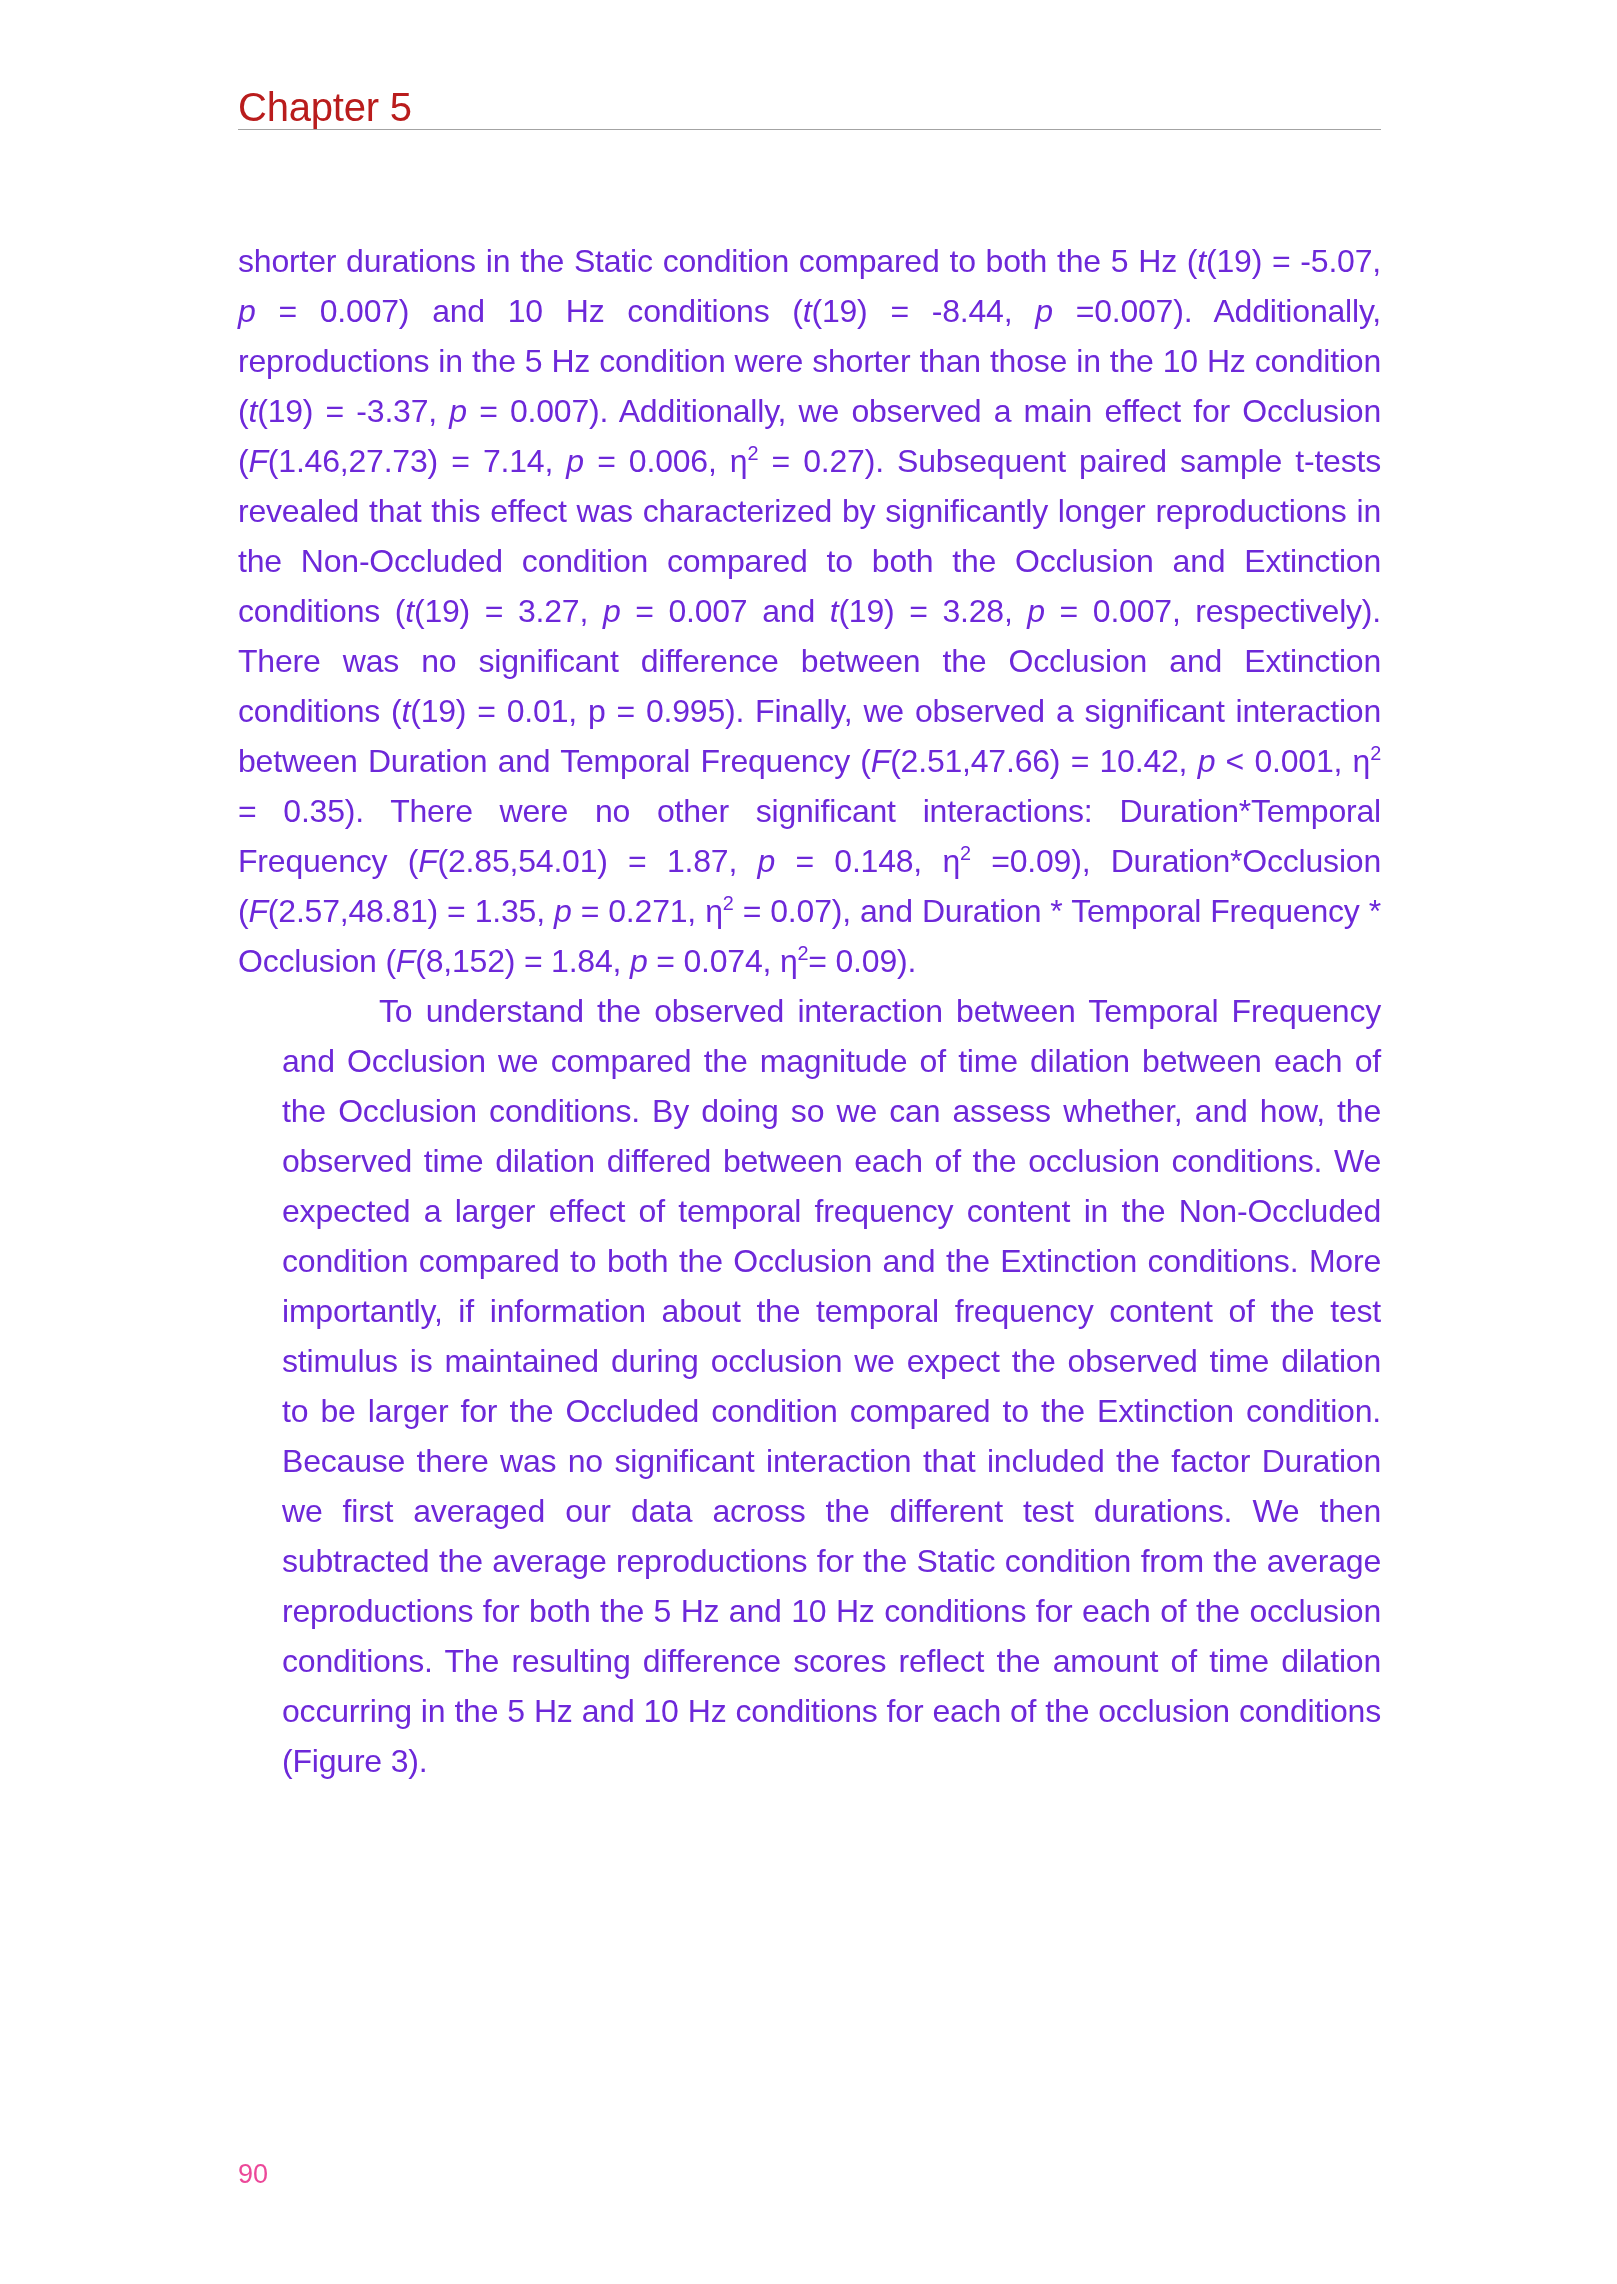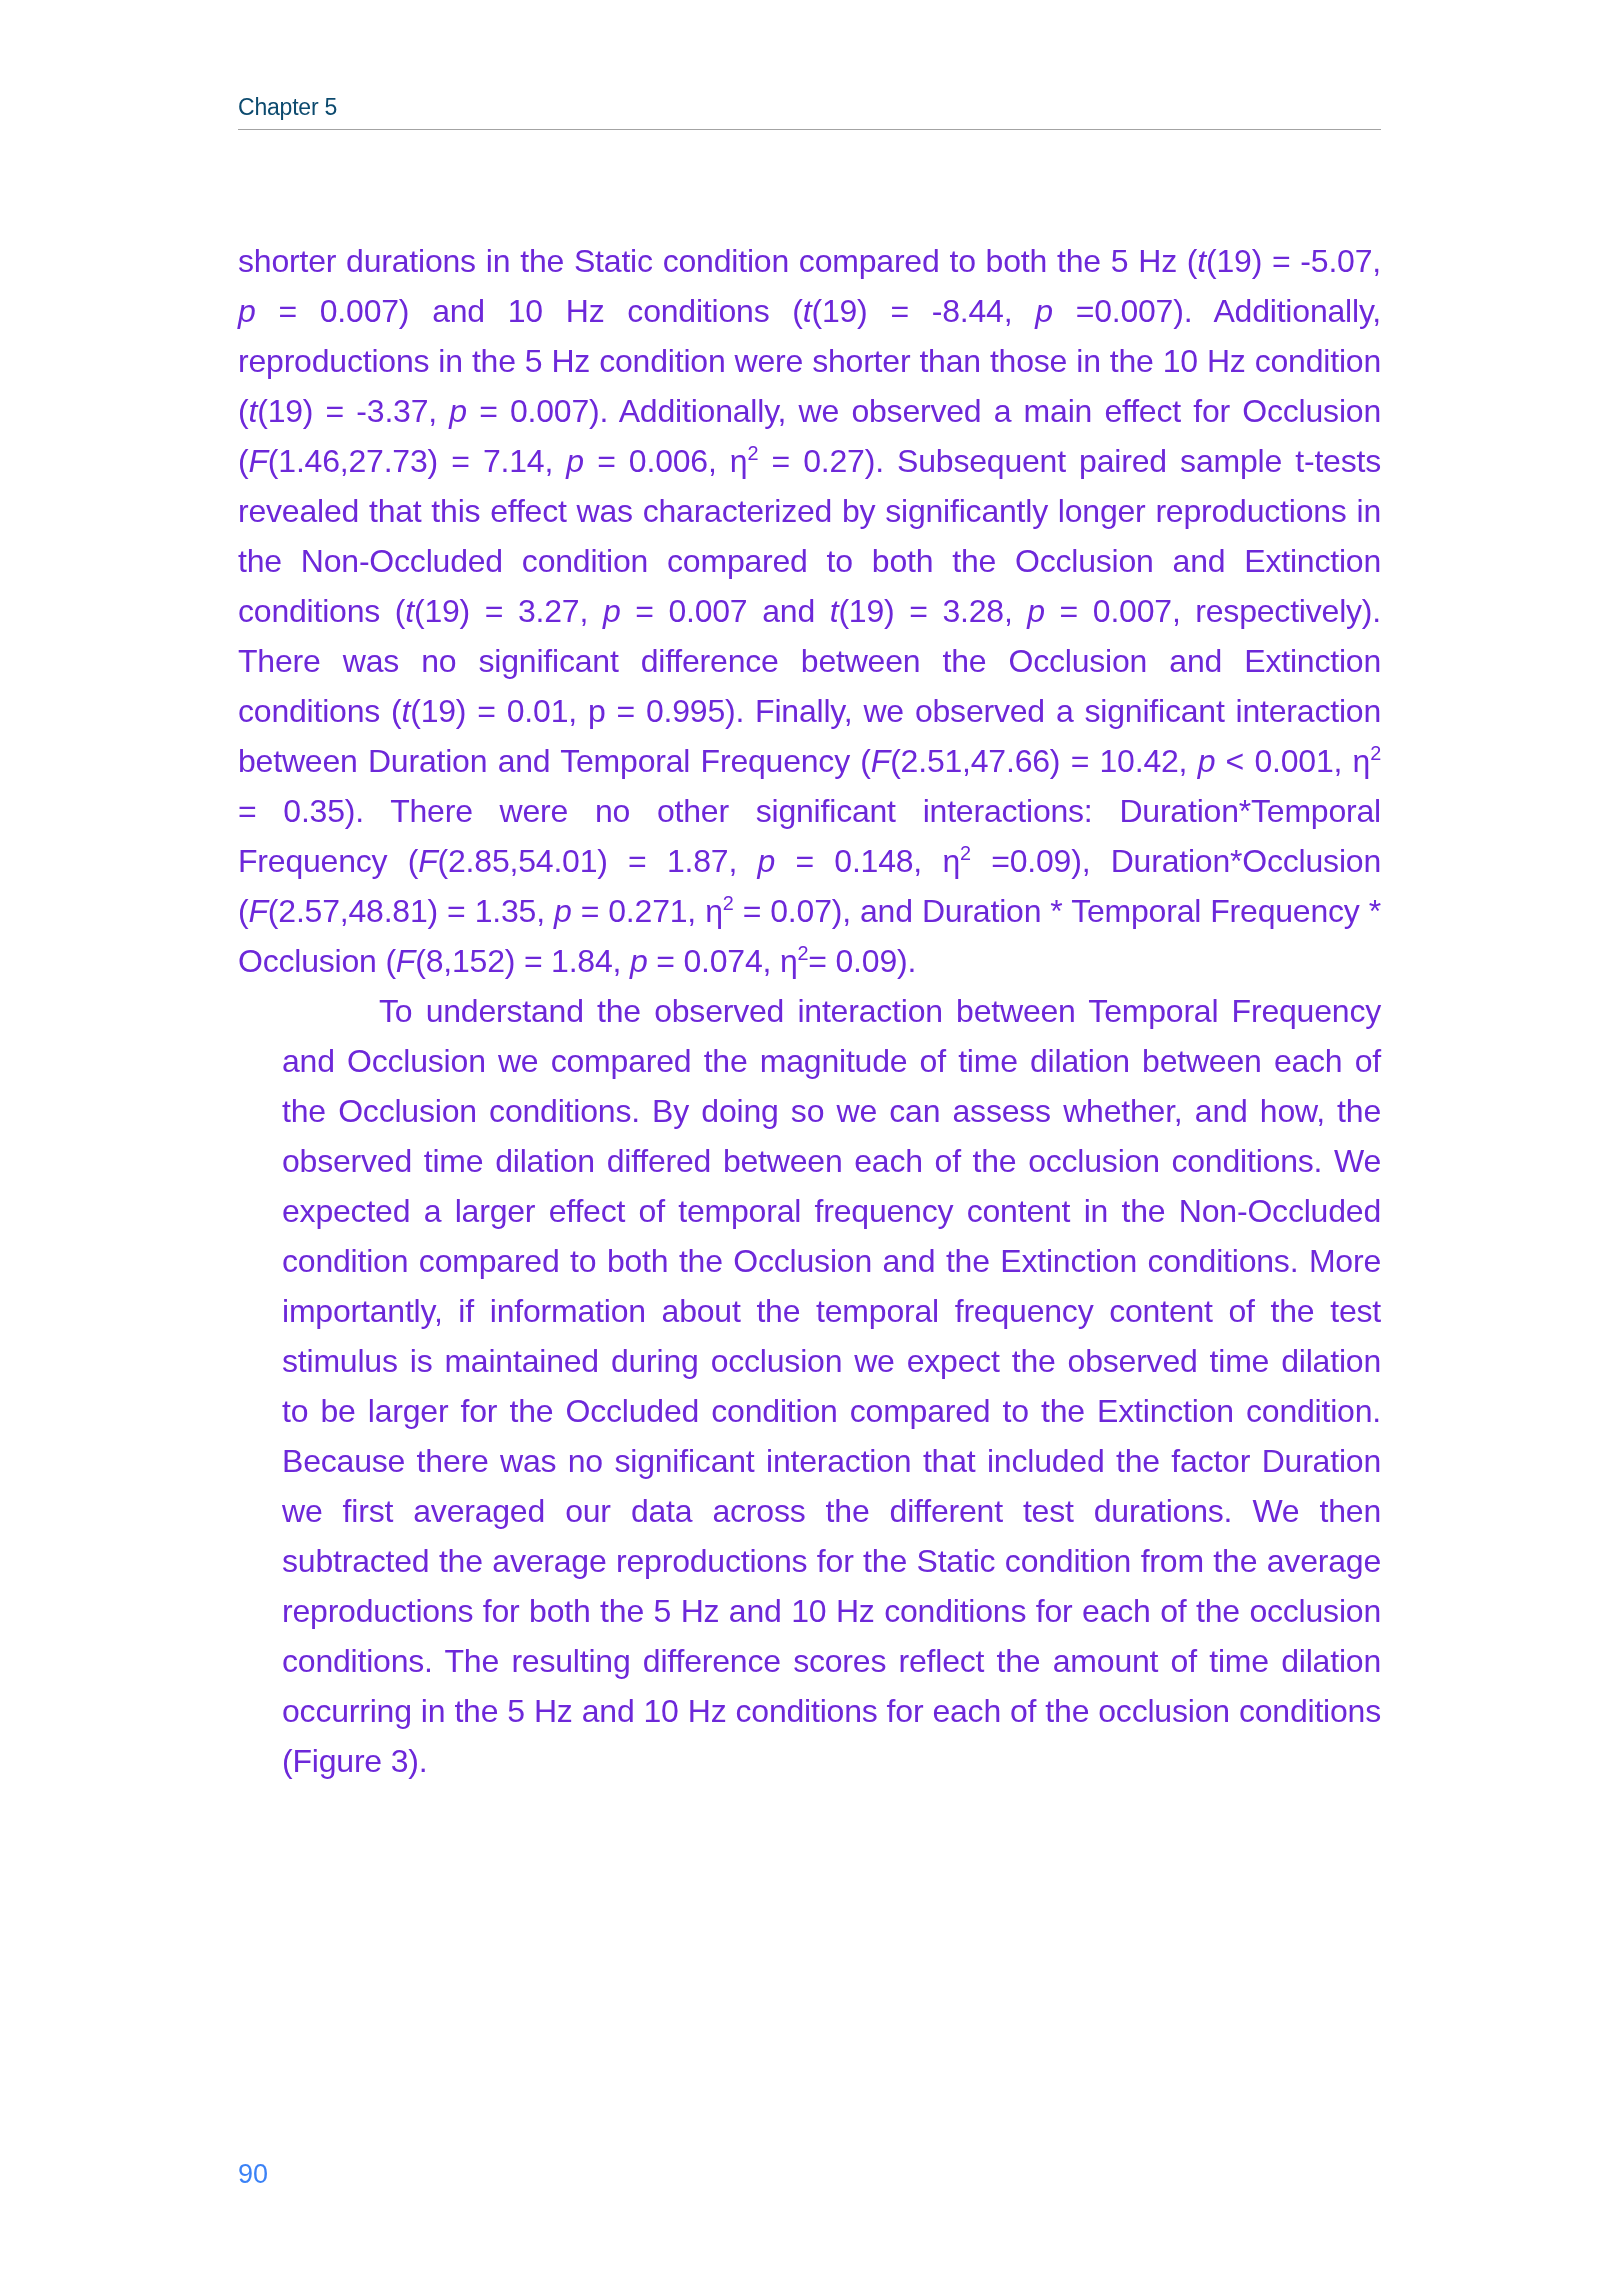--- a/index.html
+++ b/index.html
@@ -16,23 +16,23 @@
     overflow: hidden;
   }
   .chapter-header {
     position: absolute;
     left: 238px;
     top: 91px;
     width: 1143px;
   }
   .chapter-header .chapter-label {
     display: block;
-    font-size: 23px;
+    font-size: 40px;
     line-height: 32px;
-    color: #0c4a6e;
+    color: #b91c1c;
     letter-spacing: -0.2px;
   }
   .header-rule {
     position: absolute;
     left: 238px;
     top: 129px;
     width: 1143px;
     height: 0;
     border-top: 1.5px solid #a3a3a3;
   }
@@ -62,21 +62,21 @@
   }
   .body-text i {
     font-style: italic;
   }
   .page-number {
     position: absolute;
     left: 238px;
     top: 2159px;
     font-size: 27px;
     line-height: 30px;
-    color: #3b82f6;
+    color: #ec4899;
   }
 </style>
 </head>
 <body>
 
 <div class="page">
 
   <div class="chapter-header">
     <span class="chapter-label">Chapter 5</span>
   </div>

